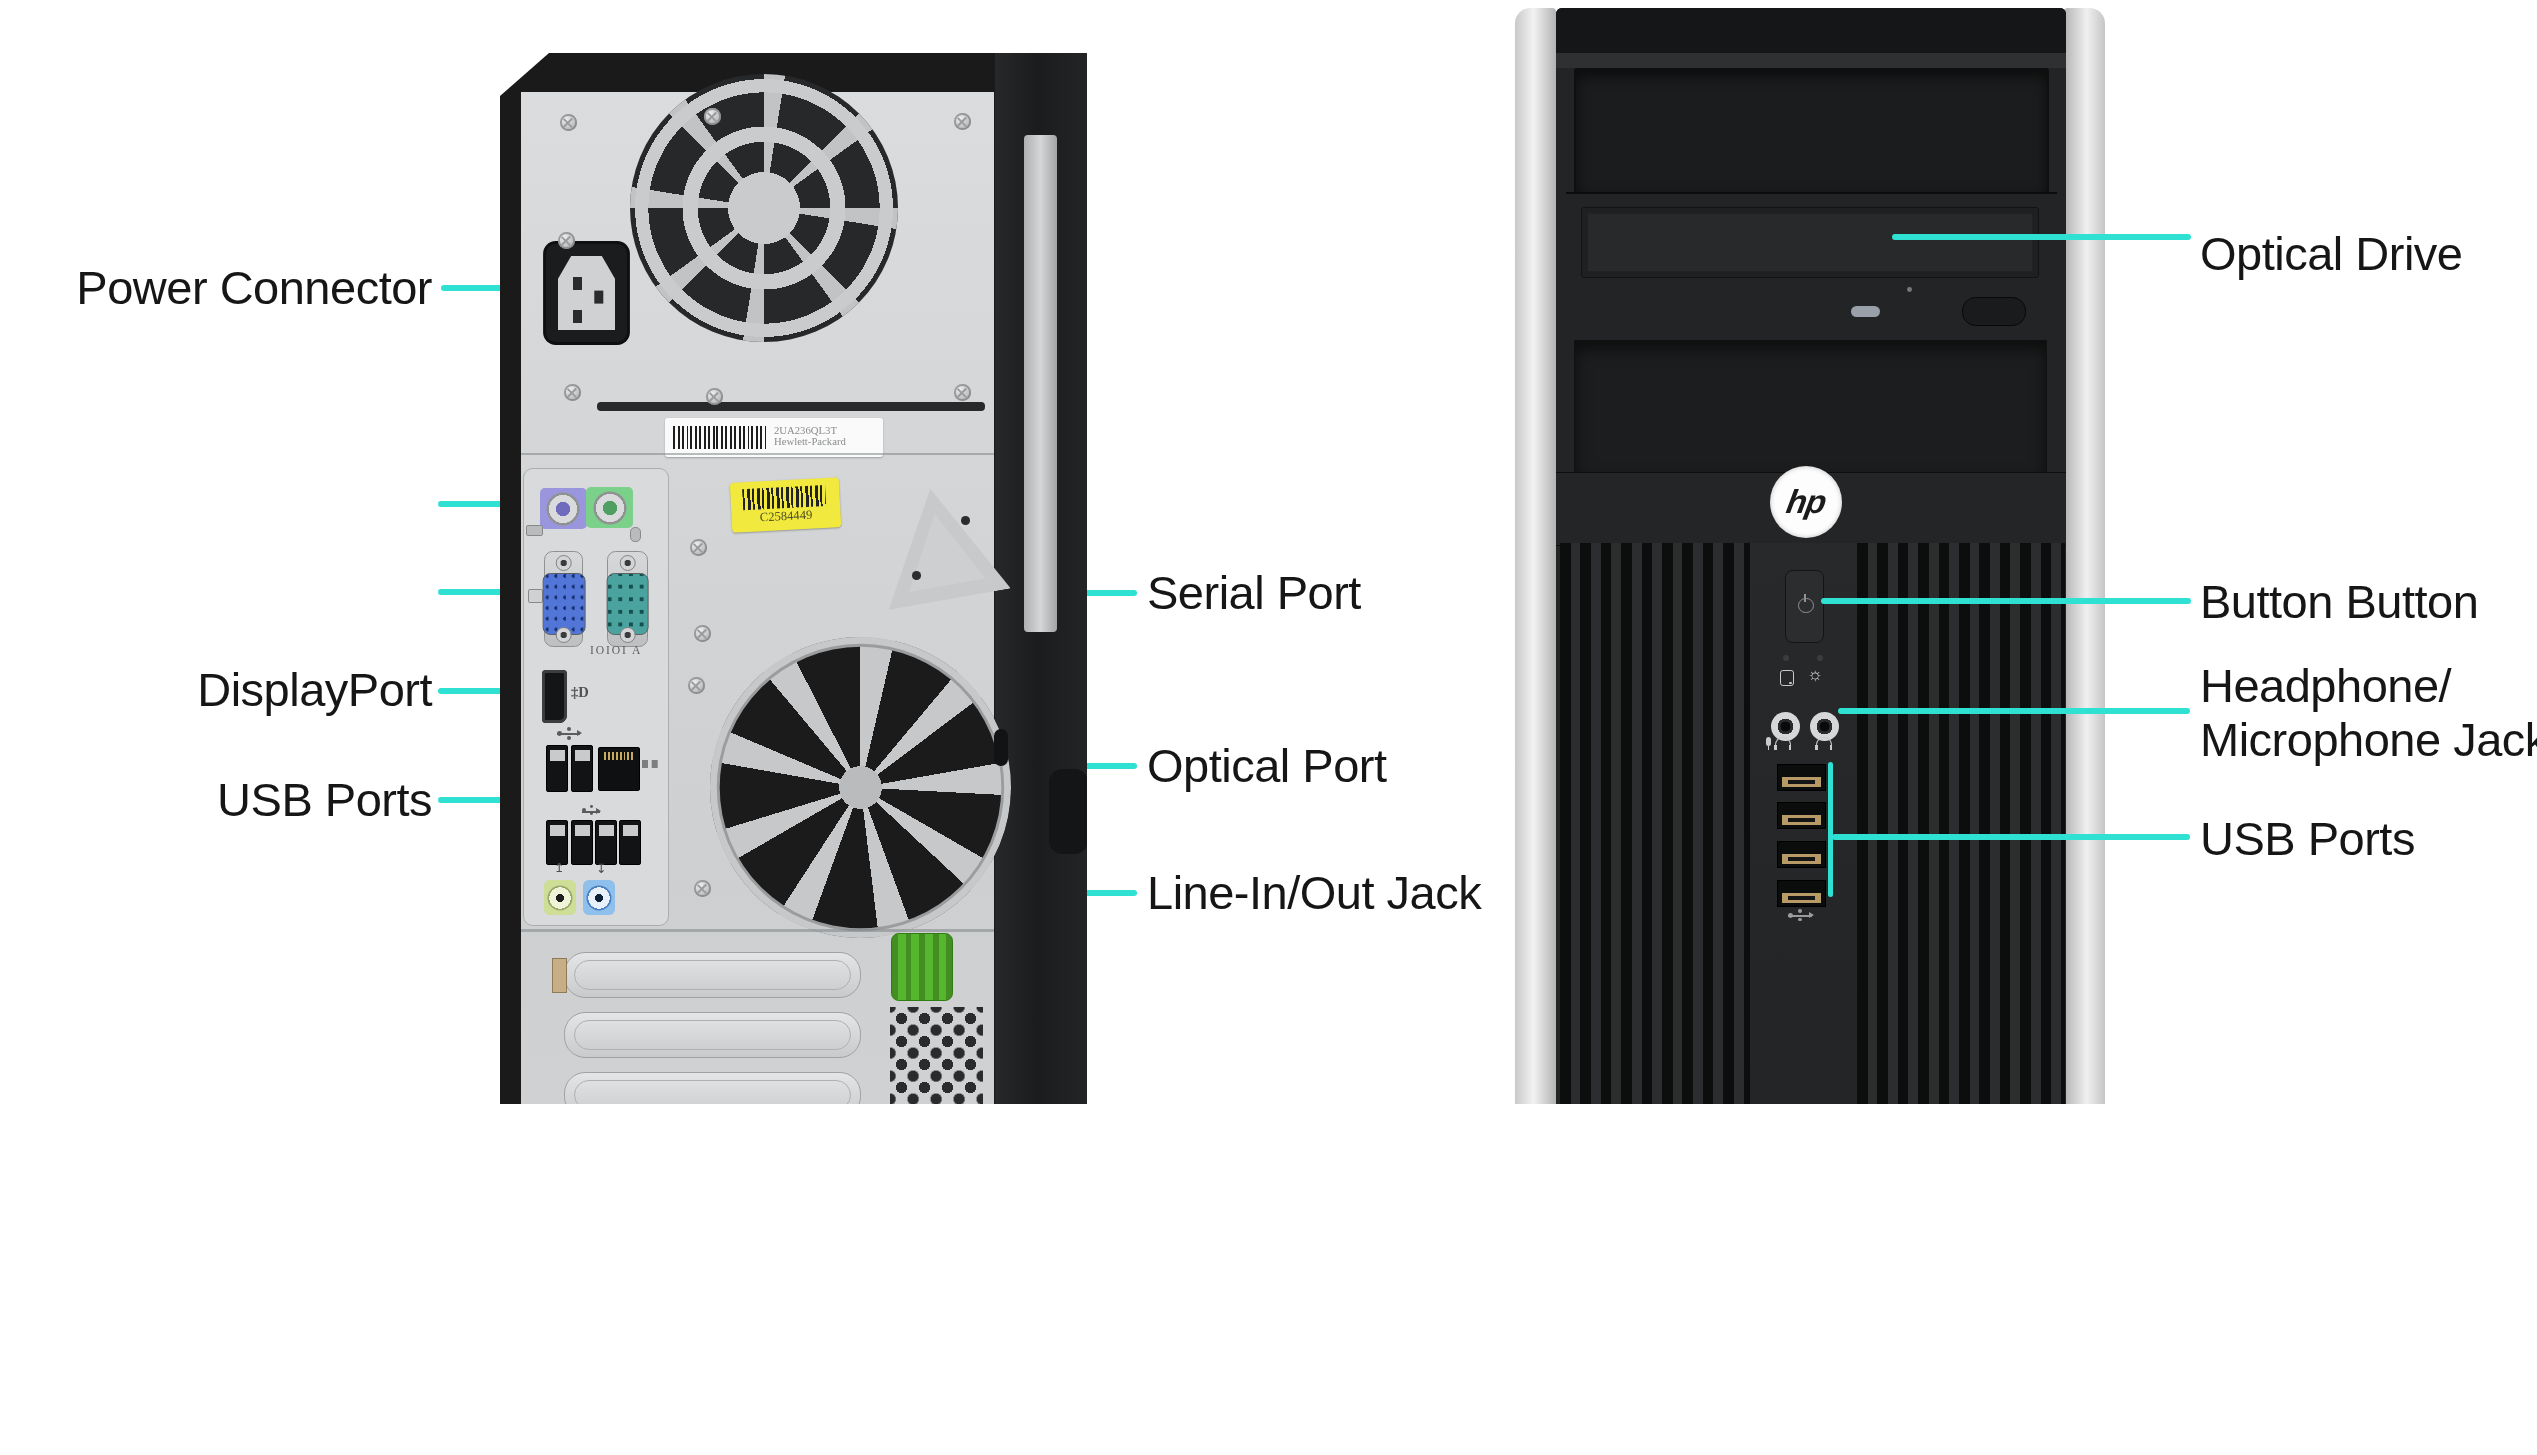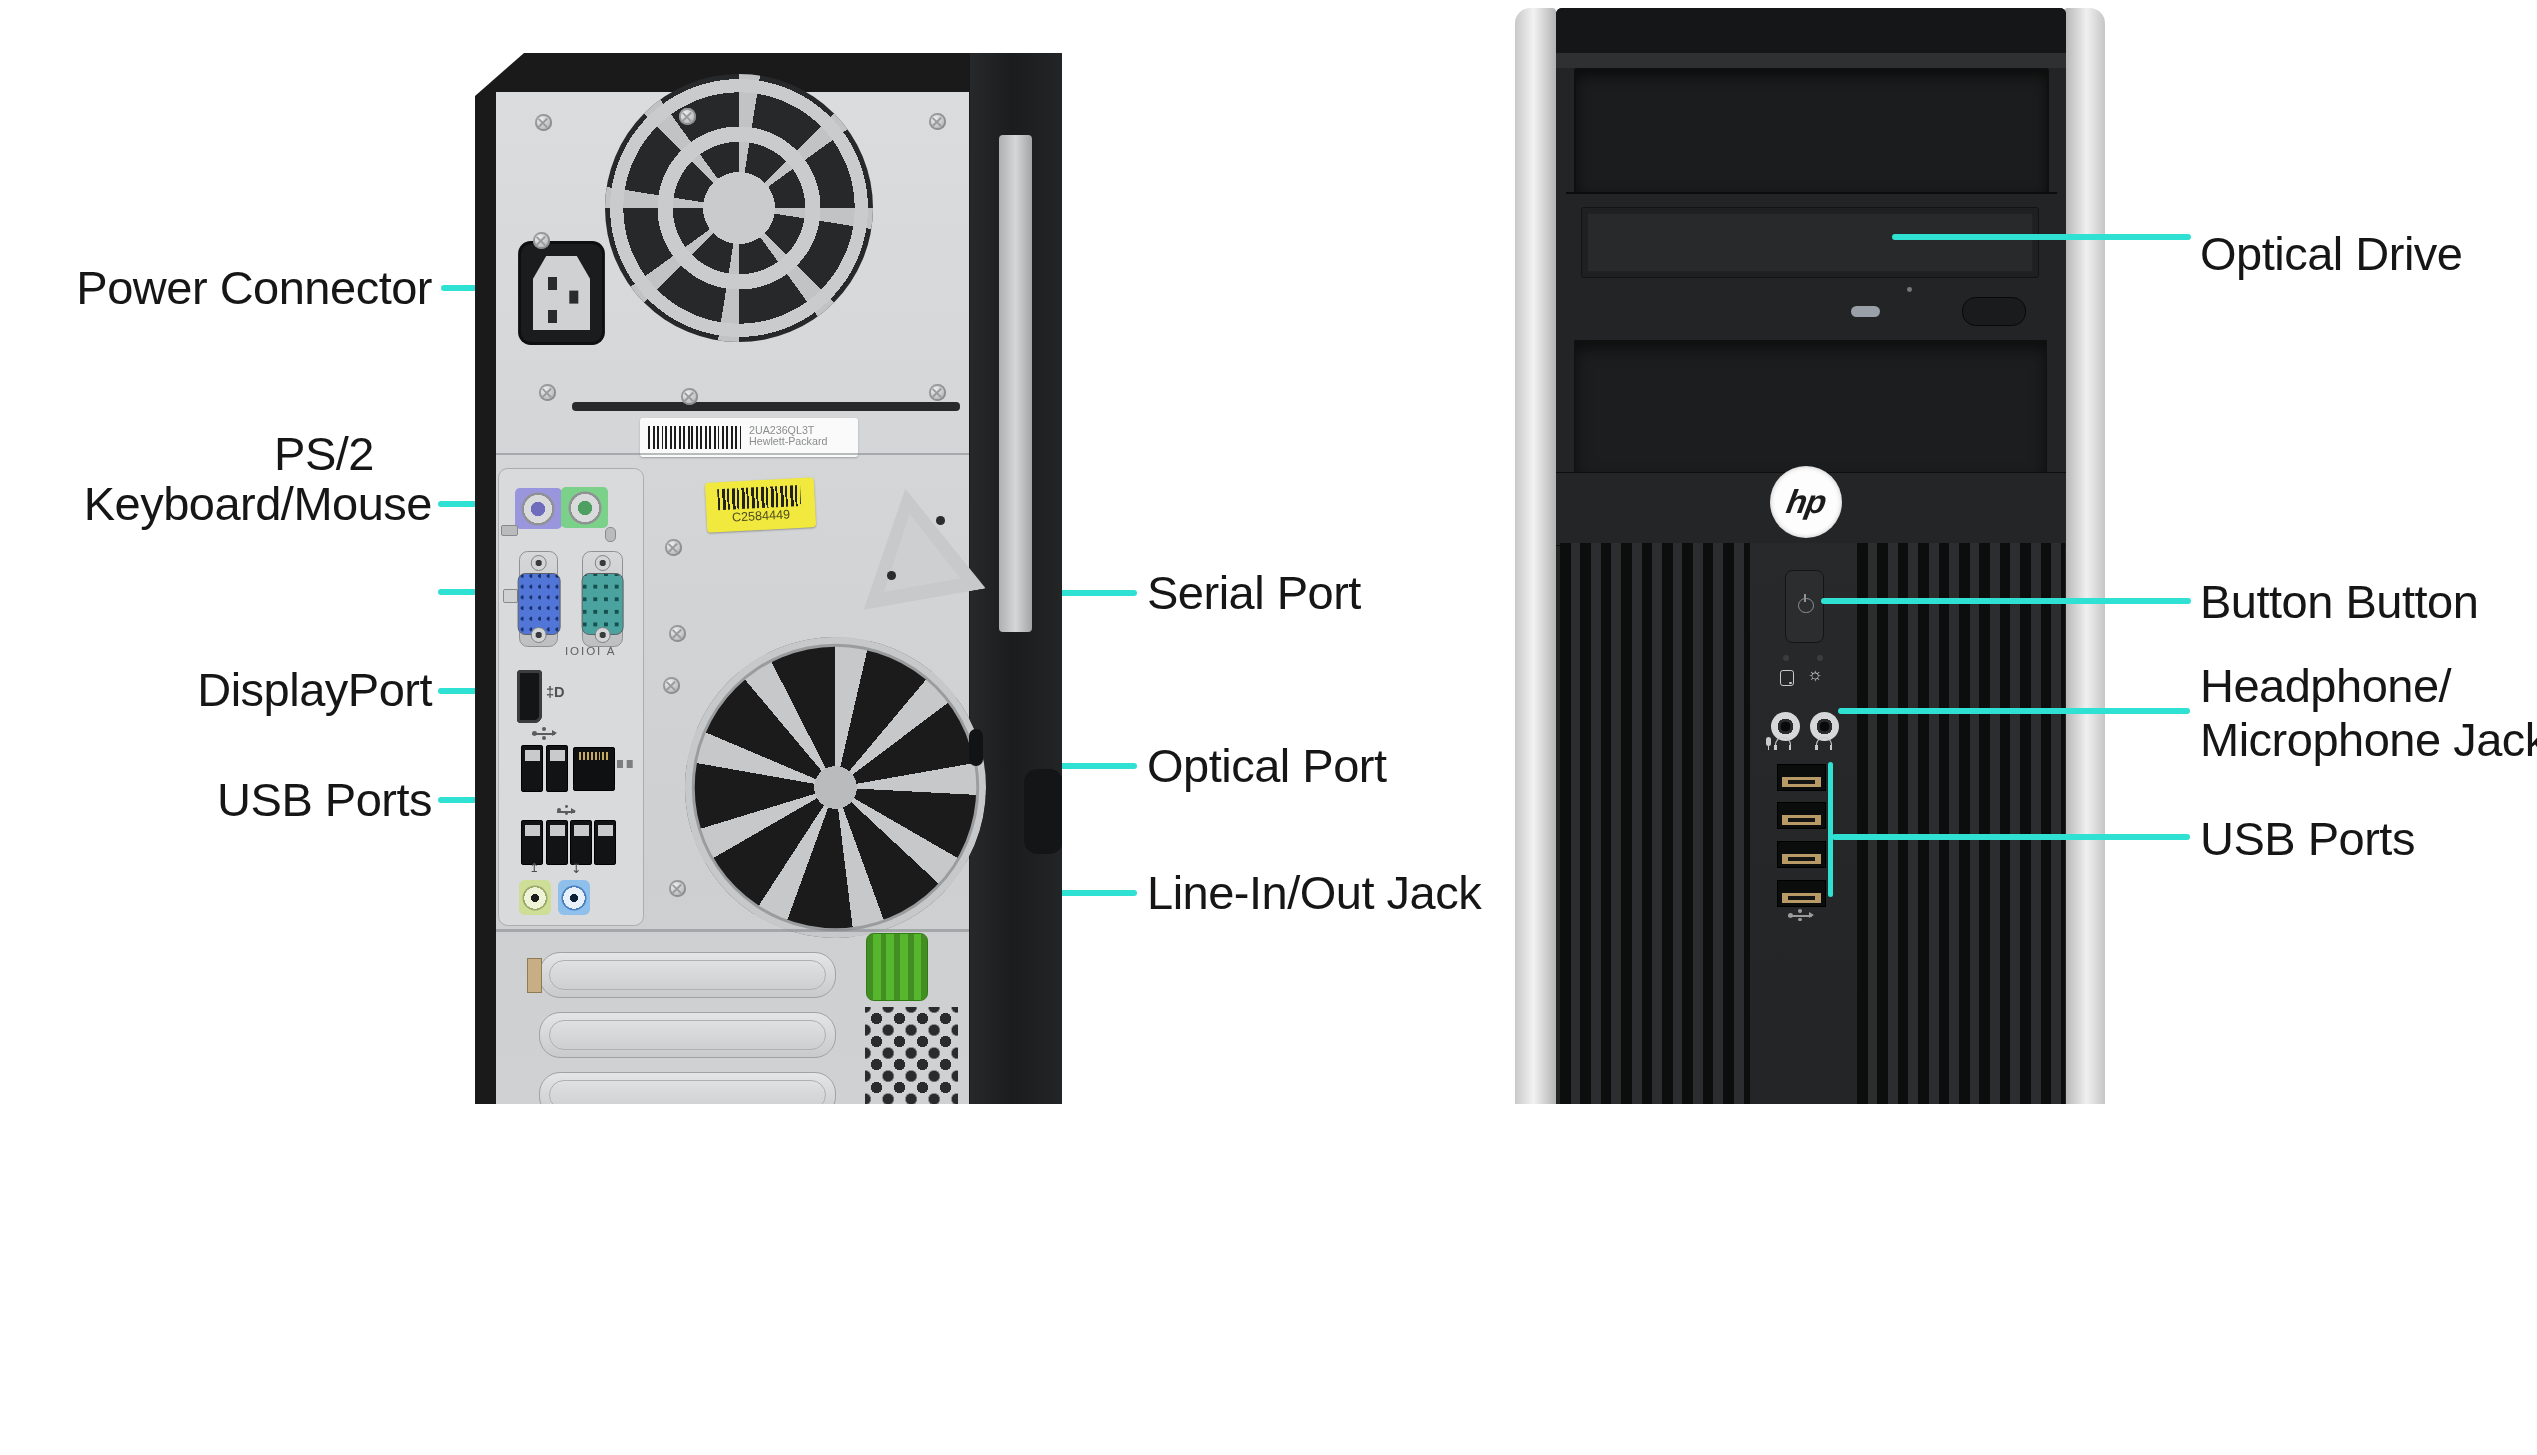--- a/index.html
+++ b/index.html
@@ -10,22 +10,22 @@
   .lbl.ra{text-align:right;}
   .cline{position:absolute;background:#2fe1d2;border-radius:2.9px;height:5.8px;}
   .cline.v{width:4.9px;}
   
   .screw{position:absolute;width:16.5px;height:16.5px;border-radius:50%;
          background:radial-gradient(circle at 35% 32%,#efefef,#c2c4c5 55%,#8e9091);
          box-shadow:inset 0 0 0 1.9px rgba(120,122,123,.65);}
   .screw::before,.screw::after{content:"";position:absolute;left:15%;top:46%;width:70%;height:1.9px;background:#9a9c9d;}
   .screw::before{transform:rotate(45deg);} .screw::after{transform:rotate(-45deg);}
   
-  .tower-back{position:absolute;left:475px;top:53px;width:587px;height:1382px;background:#1a1a1b;
-              clip-path:polygon(49px 0,100% 0,100% 100%,39px 100%,0 calc(100% - 56px),0 43px);}
+  .tower-back{position:absolute;left:500px;top:53px;width:587px;height:1382px;background:#1a1a1b;
+              clip-path:polygon(49px 0,100% 0,100% 100%,39px 100%,0 calc(100% - 56px),0 43px);font-family:Liberation Serif, serif;}
   .bk-panel{position:absolute;left:21.3px;top:39px;width:473px;height:1324px;
             background:linear-gradient(180deg,#dbdcdd 0,#d3d5d6 30%,#cdcfd0 60%,#d2d4d5 100%);}
   .bk-band{position:absolute;left:495px;top:0;width:92px;height:1382px;
            background:linear-gradient(90deg,#27282a,#1b1c1d 45%,#232425);}
   .bk-bracket{position:absolute;left:29px;top:82px;width:33px;height:497px;
               background:linear-gradient(90deg,#aeb0b1,#d4d6d7 50%,#a2a4a5);border-radius:3.9px;}
   .fan-psu{position:absolute;left:130px;top:21.3px;width:268px;height:268px;border-radius:50%;
            background:radial-gradient(circle,#c9cbcc 0 19%,#27282a 19% 35%,#c9cbcc 35% 43%,#27282a 43% 61%,
                       #c9cbcc 61% 68%,#27282a 68% 84%,#c9cbcc 84% 90%,#27282a 90% 97%,#bfc1c2 97% 100%);}
   .fan-psu::after{content:"";position:absolute;inset:0;border-radius:50%;
@@ -167,24 +167,20 @@
        border-top:3.9px solid transparent;border-bottom:3.9px solid transparent;}
   .fbrand{position:absolute;left:206px;top:1375px;width:93px;font-size:14.6px;color:#707173;letter-spacing:0.5px;}
   .dot3{position:absolute;border-radius:50%;background:#5a5c5d;}
 </style>
 </head>
 <body>
 
 <div class="stage">
 
   <div class="lbl ra" style="right:2106px;top:261px;"><span>Power Connector</span></div>
-  <div class="lbl ra" style="right:2106px;top:429px;line-height:50px;">
-    <div style="margin-right:58px;">PS/2</div>
-    <div>Keyboard/Mouse</div>
-  </div>
   <div class="lbl ra" style="right:2106px;top:663px;"><span>DisplayPort</span></div>
   <div class="lbl ra" style="right:2106px;top:773px;"><span>USB Ports</span></div>
 
   <div class="lbl" style="left:1147px;top:566px;"><span>Serial Port</span></div>
   <div class="lbl" style="left:1147px;top:739px;"><span>Optical Port</span></div>
   <div class="lbl" style="left:1147px;top:866px;"><span>Line-In/Out Jack</span></div>
 
   <div class="cline" style="left:441px;top:285px;width:81px;"></div>
   <div class="cline" style="left:438px;top:501px;width:79px;"></div>
   <div class="cline" style="left:438px;top:589px;width:67px;"></div>

